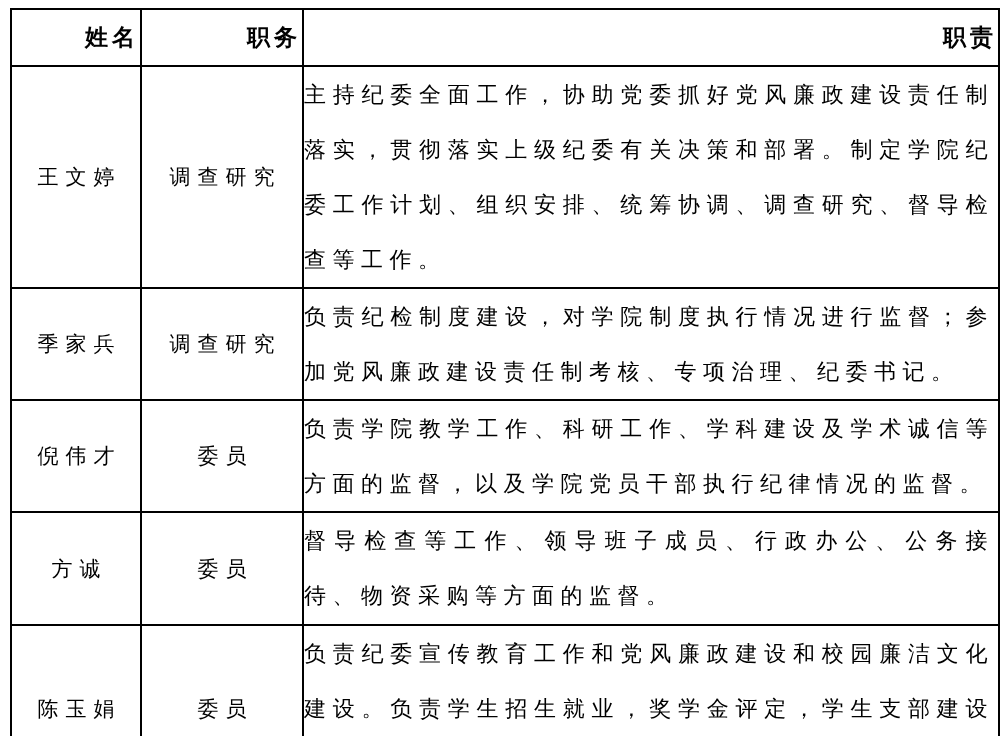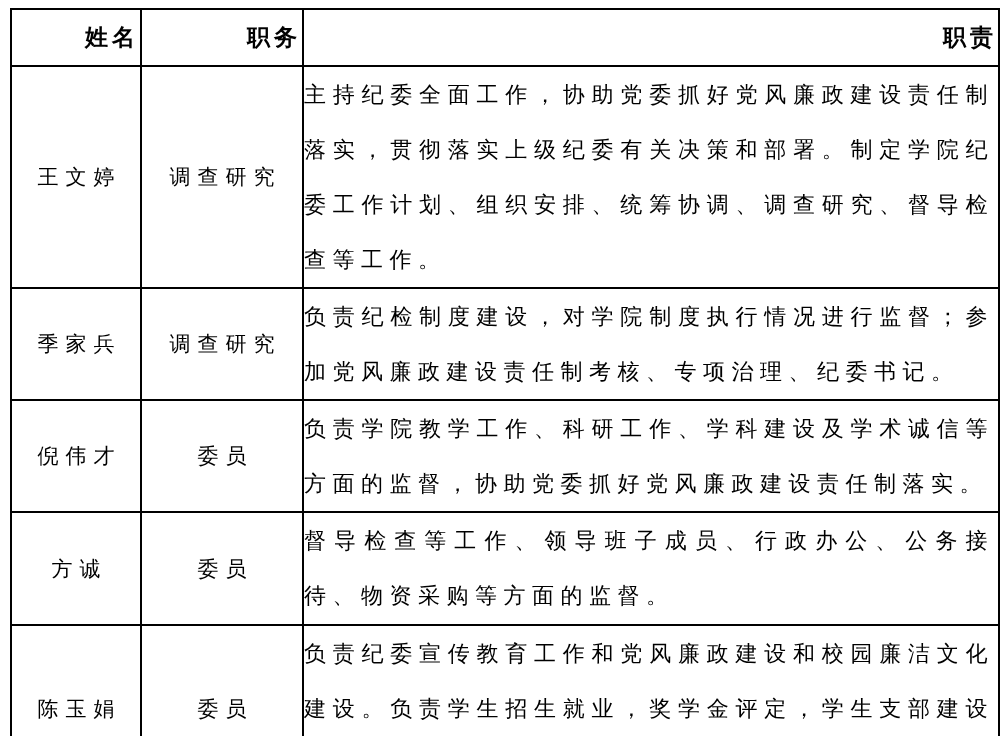--- a/index.html
+++ b/index.html
@@ -83,21 +83,21 @@
       <td class="duty-cell">主持纪委全面工作，协助党委抓好党风廉政建设责任制落实，贯彻落实上级纪委有关决策和部署。制定学院纪委工作计划、组织安排、统筹协调、调查研究、督导检查等工作。</td>
     </tr>
     <tr class="r2">
       <td class="name-cell">季家兵</td>
       <td class="pos-cell">调查研究</td>
       <td class="duty-cell">负责纪检制度建设，对学院制度执行情况进行监督；参加党风廉政建设责任制考核、专项治理、纪委书记。</td>
     </tr>
     <tr class="r3">
       <td class="name-cell">倪伟才</td>
       <td class="pos-cell">委员</td>
-      <td class="duty-cell">负责学院教学工作、科研工作、学科建设及学术诚信等方面的监督，协助党委抓好党风廉政建设责任制落实。</td>
+      <td class="duty-cell">负责学院教学工作、科研工作、学科建设及学术诚信等方面的监督，以及学院党员干部执行纪律情况的监督。</td>
     </tr>
     <tr class="r4">
       <td class="name-cell">方诚</td>
       <td class="pos-cell">委员</td>
       <td class="duty-cell">督导检查等工作、领导班子成员、行政办公、公务接待、物资采购等方面的监督。</td>
     </tr>
     <tr class="r5">
       <td class="name-cell">陈玉娟</td>
       <td class="pos-cell">委员</td>
       <td class="duty-cell">负责纪委宣传教育工作和党风廉政建设和校园廉洁文化建设。负责学生招生就业，奖学金评定，学生支部建设等</td>

